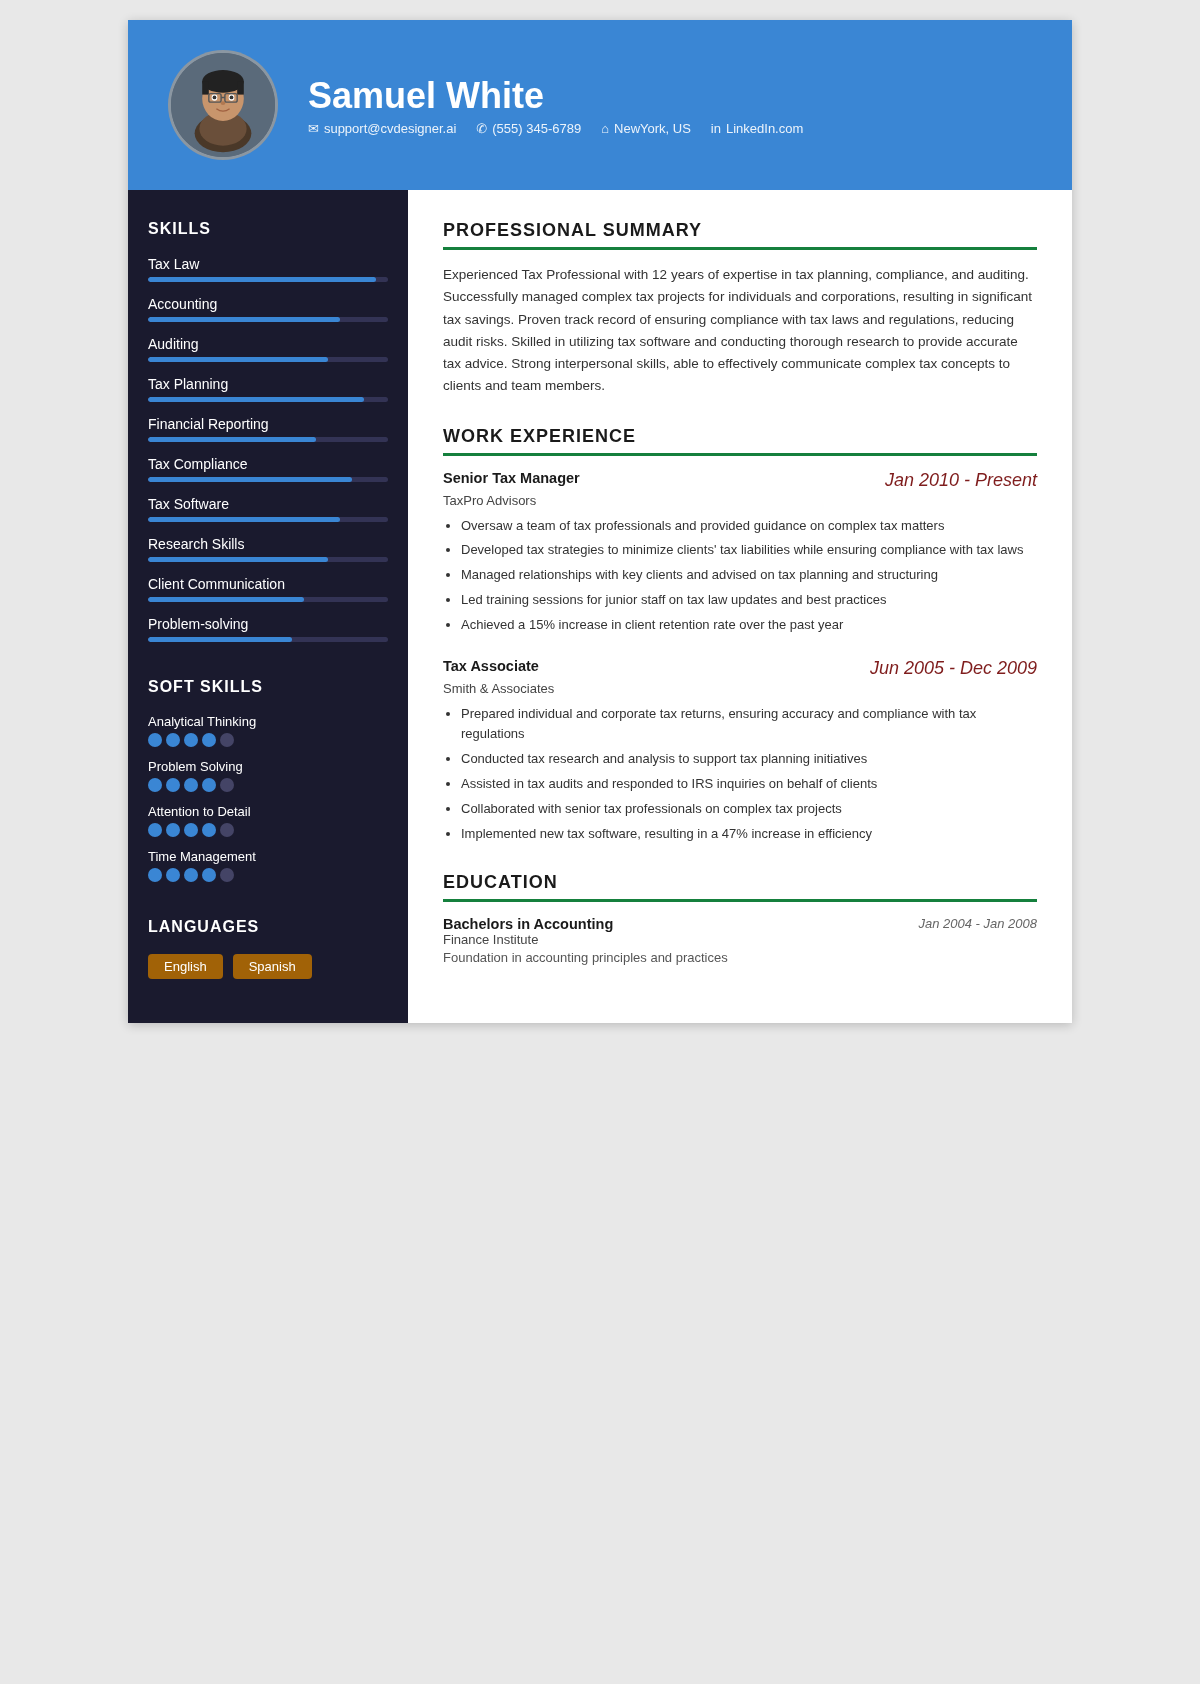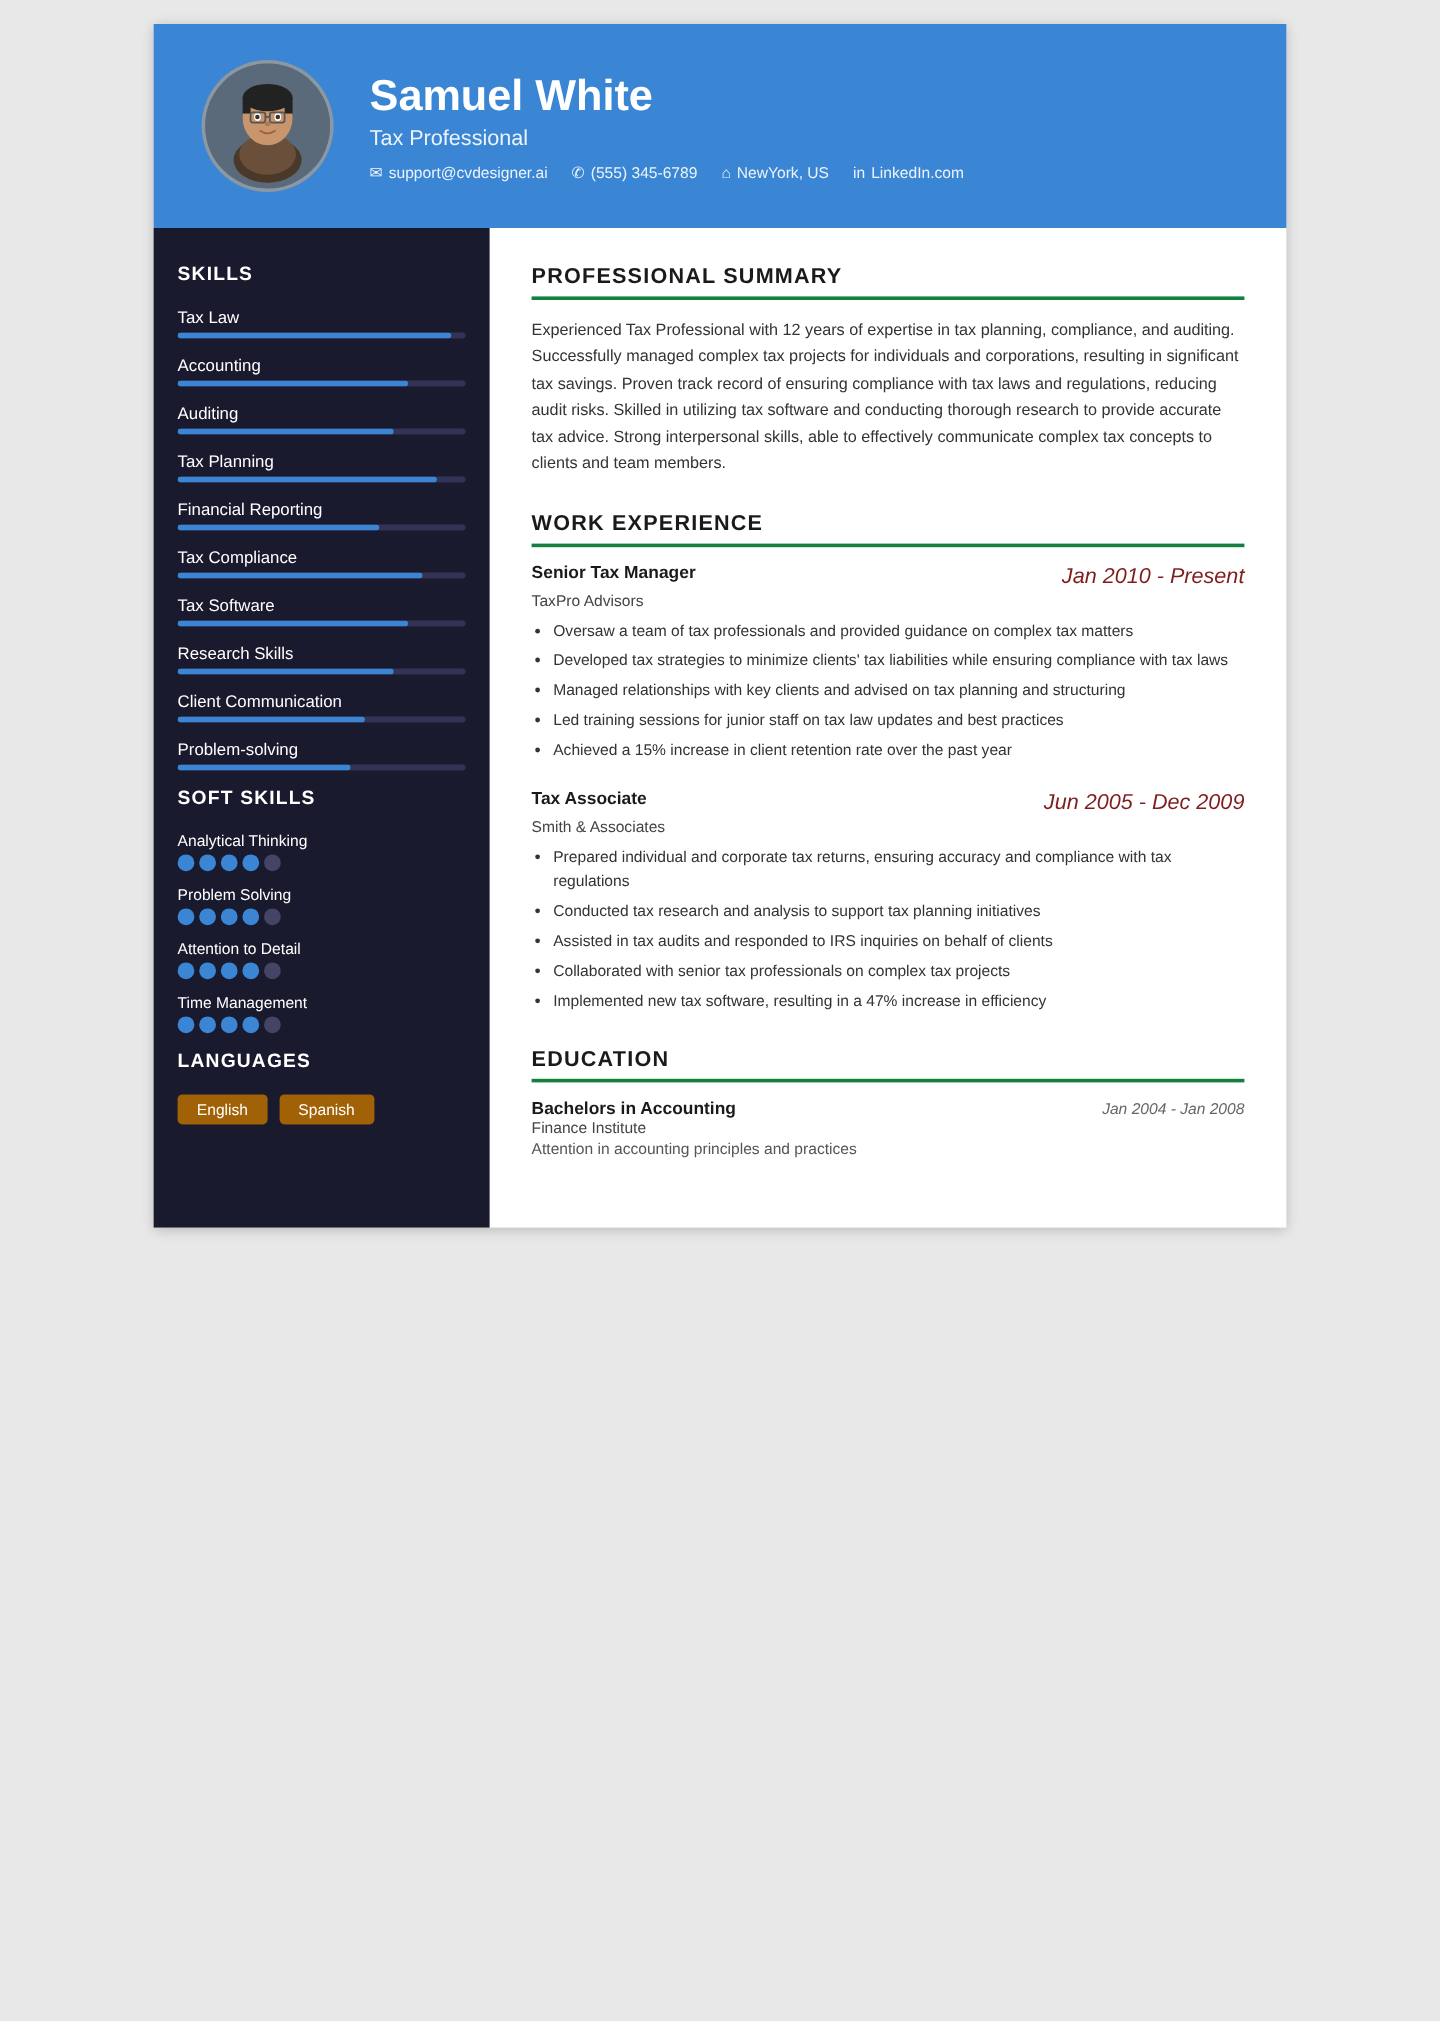--- a/index.html
+++ b/index.html
@@ -72,21 +72,21 @@
       padding: 30px 20px;
       flex-shrink: 0;
     }
     .sidebar-section-title {
       color: #fff;
       font-size: 16px;
       font-weight: bold;
       text-transform: uppercase;
       letter-spacing: 1px;
       margin-bottom: 18px;
-      margin-top: 15px;
+      margin-top: 36px;
     }
     .sidebar-section-title:first-child { margin-top: 0; }
     .skill-item { margin-bottom: 14px; }
     .skill-name {
       color: #fff;
       font-size: 14px;
       margin-bottom: 5px;
       font-weight: 500;
     }
     .skill-bar-bg {
@@ -247,21 +247,20 @@
         <rect x="57" y="43" width="13" height="9" rx="2" fill="none" stroke="#555" stroke-width="1.5"></rect>
         <line x1="53" y1="47" x2="57" y2="47" stroke="#555" stroke-width="1.5"></line>
 
         <ellipse cx="55" cy="53" rx="2.5" ry="2" fill="#b07850"></ellipse>
 
         <path d="M48 59 Q55 64 62 59" fill="none" stroke="#a06040" stroke-width="1.5"></path>
       </svg>
     </div>
     <div class="header-info">
       <div class="header-name">Samuel White</div>
-      <div class="header-title">Tax Professional</div>
       <div class="header-contacts">
         <div class="contact-item">
           <span class="contact-icon">✉</span>
           <span>support@cvdesigner.ai</span>
         </div>
         <div class="contact-item">
           <span class="contact-icon">✆</span>
           <span>(555) 345-6789</span>
         </div>
         <div class="contact-item">
@@ -436,19 +435,19 @@
 
       <div class="section">
         <div class="section-title">EDUCATION</div>
         <div id="edu-container">
             <div class="edu-item">
       <div class="edu-header">
         <span class="edu-degree">Bachelors in Accounting</span>
         <span class="edu-dates">Jan 2004 - Jan 2008</span>
       </div>
       <div class="edu-school">Finance Institute</div>
-      <div class="edu-desc">Attention in accounting principles and practices</div>
+      <div class="edu-desc">Foundation in accounting principles and practices</div>
     </div>
           </div>
       </div>
     </div>
   </div>
 </div>
 
 </body></html>

